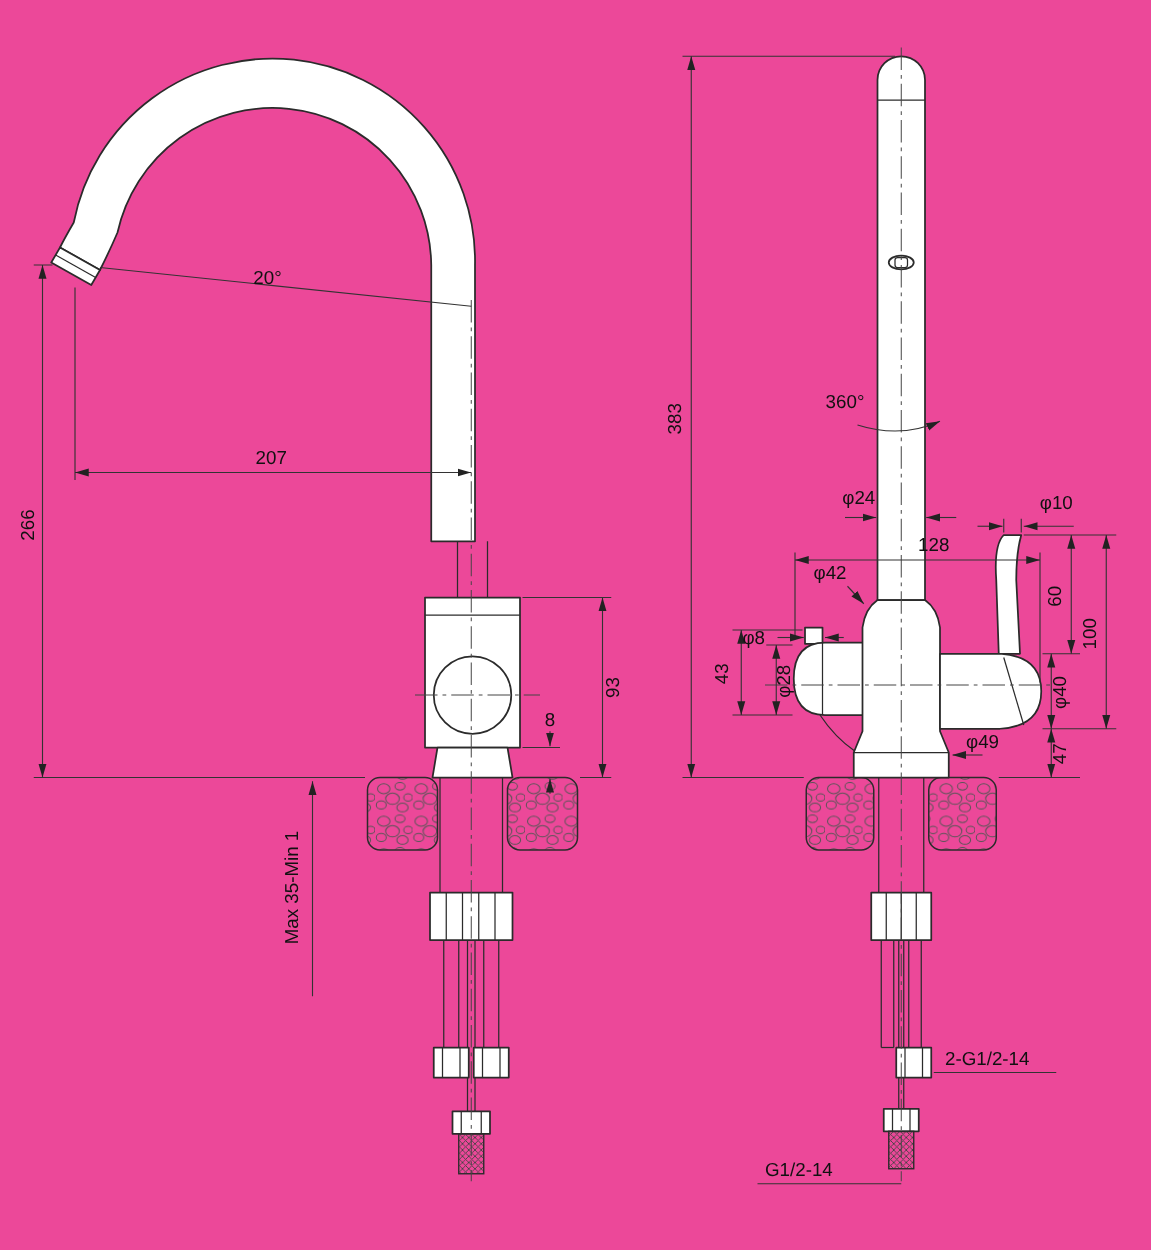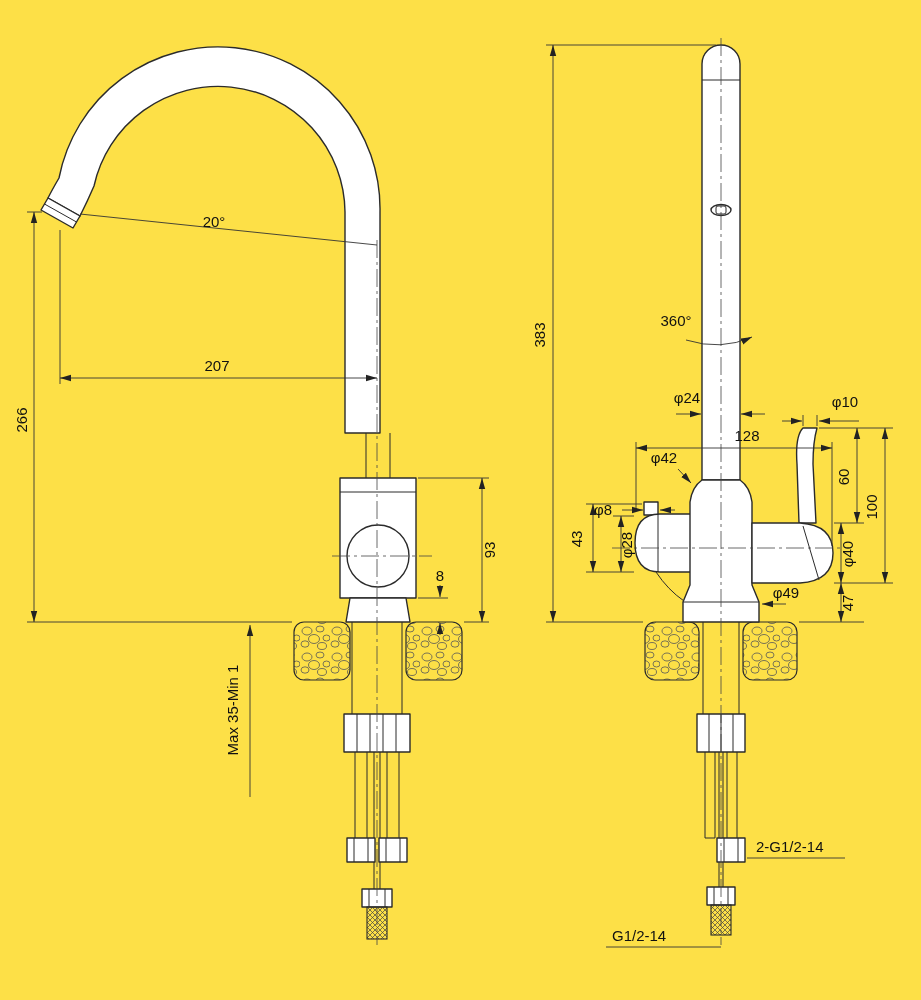--- a/index.html
+++ b/index.html
@@ -1,16 +1,16 @@
 <!DOCTYPE html>
 <html><head>
 <meta charset="utf-8">
 <style>
   html,body{margin:0;padding:0;background:#fff}
-  .sheet{width:921px;height:1000px;background:#fde047;position:relative;overflow:hidden;
+  .sheet{width:921px;height:1000px;background:#ec4899;position:relative;overflow:hidden;
          font-family:"Liberation Sans",sans-serif}
   svg{display:block}
   .olf{fill:#fff;stroke:#2b2b2b;stroke-width:1.4;stroke-linejoin:round}
   .ol{fill:none;stroke:#2b2b2b;stroke-width:1.4;stroke-linejoin:round;stroke-linecap:round}
   .thin{fill:none;stroke:#2b2b2b;stroke-width:1}
   .dim{fill:none;stroke:#333;stroke-width:.9}
   .cl{fill:none;stroke:#444;stroke-width:.8;stroke-dasharray:18 4 3 4}
   .granite{fill:url(#granite);stroke:#2b2b2b;stroke-width:1.2}
   .thread{fill:url(#hatch);stroke:#2b2b2b;stroke-width:1.1}
   text.lbl{font-family:"Liberation Sans",sans-serif;font-size:15px;fill:#111}

